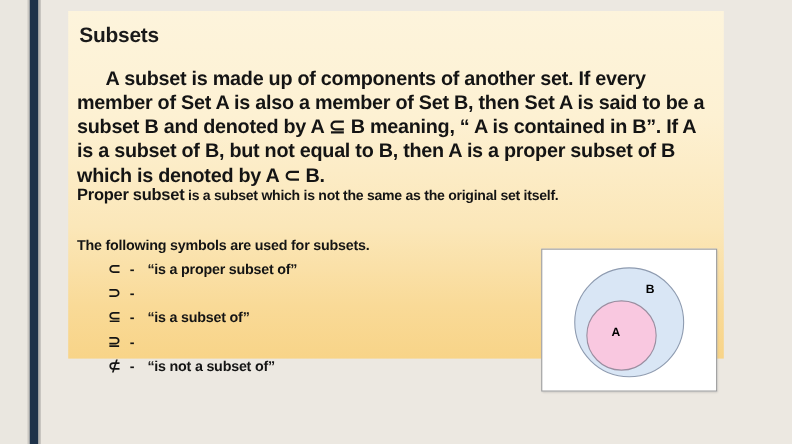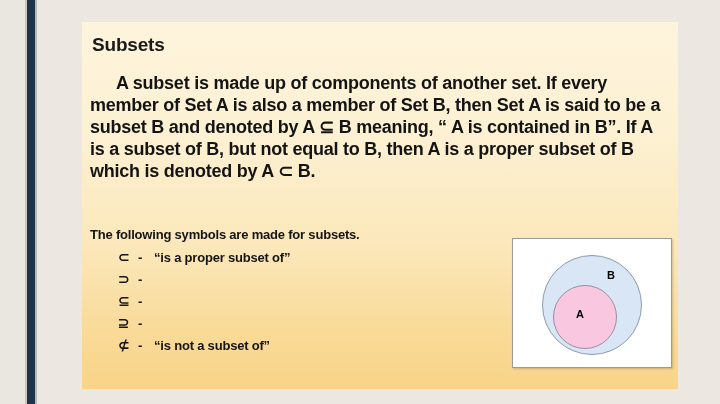--- a/index.html
+++ b/index.html
@@ -45,25 +45,24 @@
   .accent-bar-shade {
     position: absolute;
     left: 35px; top: 0;
     width: 2px; height: 404px;
     background: #b9b7b2;
   }
 
   
   .content-card {
     position: absolute;
-    left: 62px; top: 22px;
-    width: 596px; height: 367px;
+    left: 62px; top: 10px;
+    width: 596px; height: 316px;
     background: linear-gradient(to bottom, #fdf4dc 0%, #fdf1d3 30%, #fbe7b9 62%, #f9da97 85%, #f8d488 100%);
     box-sizing: border-box;
-    margin-left: 20px;
   }
 
   .slide-title {
     position: absolute;
     left: 10px; top: 12px;
     font-size: 19px;
     font-weight: bold;
     color: #1a1a1a;
     letter-spacing: -0.2px;
   }
@@ -195,36 +194,40 @@
     <div class="slide-title">Subsets</div>
 
     <div class="para-main">
       <span class="indent-lead"></span><span>A</span>
       <span>subset</span><span> is made up of components of another set. If every member of Set A</span>
       <span>is also a member of Set B, then Set A is said to be a subset B and denoted  by A</span>
       <span>⊆ B meaning, “ A is contained in B”. If A is a subset of B, but not equal to B, then</span>
       <span>A is a proper subset of B which is denoted by A ⊂ B.</span>
     </div>
 
-
-    <div class="symbols-intro">The following symbols are made for subsets.</div>
+    <div class="para-proper">
+      <span class="lead-bold">Proper subset</span><span class="rest"> is a subset which is not the same as the original set itself.</span>
+    </div>
+
+    <div class="symbols-intro">The following symbols are used for subsets.</div>
 
     <div class="symbol-list">
       <div class="symbol-row">
         <span class="symbol-glyph">⊂</span>
         <span class="symbol-dash">-</span>
         <span class="symbol-desc">“is a proper subset of”</span>
       </div>
       <div class="symbol-row">
         <span class="symbol-glyph">⊃</span>
         <span class="symbol-dash">-</span>
       </div>
       <div class="symbol-row">
         <span class="symbol-glyph">⊆</span>
         <span class="symbol-dash">-</span>
+        <span class="symbol-desc">“is a subset of”</span>
       </div>
       <div class="symbol-row">
         <span class="symbol-glyph">⊇</span>
         <span class="symbol-dash">-</span>
       </div>
       <div class="symbol-row">
         <span class="symbol-glyph">⊄</span>
         <span class="symbol-dash">-</span>
         <span class="symbol-desc">“is not a subset of”</span>
       </div>

